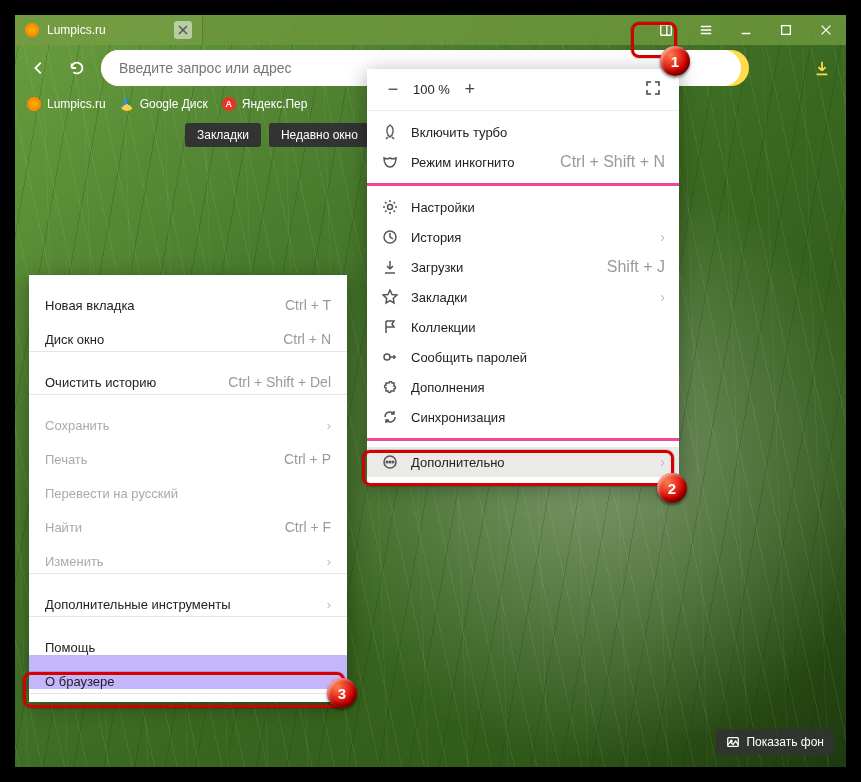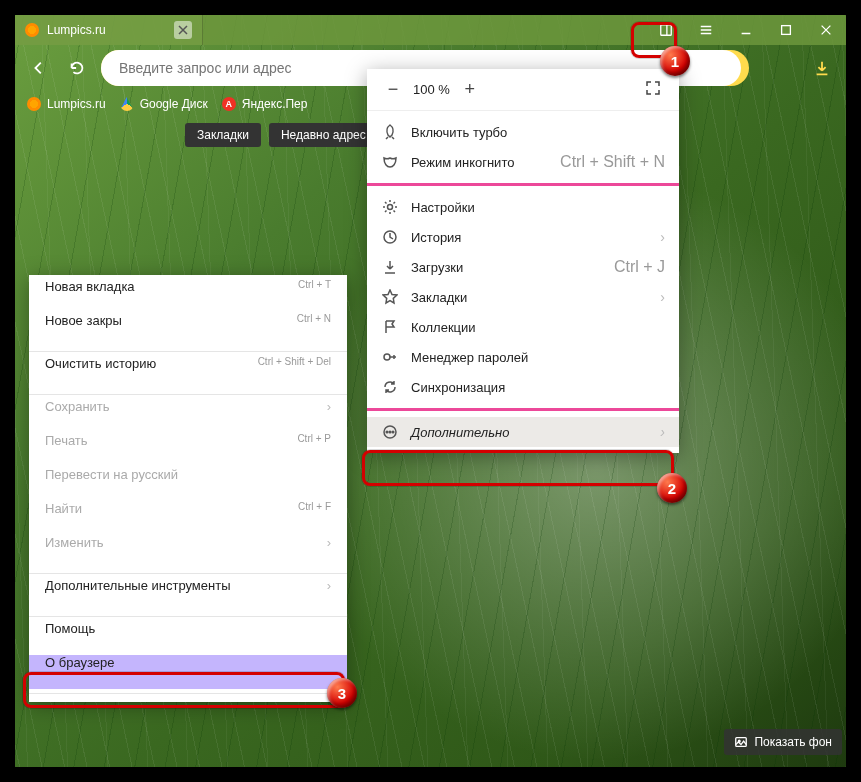--- a/index.html
+++ b/index.html
@@ -58,48 +58,48 @@
 .chip { background:#333; color:#fff; font-size:12px; padding:5px 12px; border-radius:3px; }
 
 
 .main-menu { position:absolute; top:54px; left:352px; width:312px; background:#fff; box-shadow:0 4px 20px rgba(0,0,0,0.35); z-index:20; font-size:13px; color:#222;}
 .zoom-row { height:42px; display:flex; align-items:center; padding:0 14px; border-bottom:1px solid #eee;}
 .zoom-btn { width:24px; height:24px; display:flex; align-items:center; justify-content:center; font-size:18px; color:#444;}
 .zoom-val { margin:0 8px; font-size:13px;}
 .fs-btn { margin-left:auto; width:20px; height:20px; }
 .fs-btn svg{width:16px;height:16px;stroke:#444;fill:none;stroke-width:1.5;}
 .mm-sec { padding:6px 0; border-bottom:3px solid #ec4899;}
-.mm-sec:last-child{border-bottom:none;font-style:italic;}
+.mm-sec:last-child{border-bottom:none;}
 .mm-item { height:30px; display:flex; align-items:center; padding:0 14px; gap:12px; position:relative;}
 .mm-item.hover{background:#eceae7;}
 .mm-icon { width:18px; height:18px; display:flex; align-items:center; justify-content:center; flex-shrink:0;}
 .mm-icon svg{width:16px;height:16px;stroke:#555;fill:none;stroke-width:1.5;}
 .mm-arrow { margin-left:auto; color:#bbb; font-size:14px;}
 .mm-sc { margin-left:auto; color:#999; font-size:16px;}
 
 
 .sub-menu { position:absolute; top:260px; left:14px; width:318px; background:#fff; box-shadow:0 4px 20px rgba(0,0,0,0.35); z-index:15; font-size:13px; color:#222; padding:4px 0;}
-.sm-item { height:34px; display:flex; align-items:flex-start; padding:0 16px; position:relative;}
+.sm-item { height:34px; display:flex; align-items:flex-end; padding:0 16px; position:relative;}
 .sm-item.disabled { color:#aaa; }
-.sm-item .sc { margin-left:auto; color:#999; font-size:10px;}
+.sm-item .sc { margin-left:auto; color:#999; font-size:14px;}
 .sm-item .arr { margin-left:auto; color:#bbb;}
 .sm-sep { height:1px; background:#e5e5e5; margin:4px 0;}
 .sm-item.hover { background:#c4b5fd;}
 
 
 .callout { position:absolute; border:3px solid #d40000; border-radius:8px; z-index:30; pointer-events:none; box-shadow:0 0 0 1px rgba(0,0,0,0.15);}
 
 
 .badge { position:absolute; width:30px; height:30px; border-radius:50%;
   background:radial-gradient(circle at 35% 30%,#ff7a4d,#d40000 60%,#8a0000 100%);
   box-shadow:inset -2px -3px 4px rgba(0,0,0,0.4), inset 2px 2px 3px rgba(255,255,255,0.5), 0 2px 3px rgba(0,0,0,0.5);
   color:#fff; font-weight:bold; font-size:15px; display:flex; align-items:center; justify-content:center; z-index:40;}
 
 
-.show-bg { position:absolute; right:4px; bottom:12px; background:rgba(50,50,50,0.85); color:#fff; font-size:12px; padding:6px 10px; border-radius:3px; display:flex; align-items:center; gap:6px; z-index:10;}
+.show-bg { position:absolute; right:12px; bottom:12px; background:rgba(50,50,50,0.85); color:#fff; font-size:12px; padding:6px 10px; border-radius:3px; display:flex; align-items:center; gap:6px; z-index:10;}
 .show-bg svg{width:14px;height:14px;stroke:#fff;fill:none;stroke-width:1.5;}
 
 </style>
 </head>
 <body>
 
 <div class="outer-frame">
   <div class="bg"></div>
 
   <div class="titlebar">
@@ -176,21 +176,21 @@
       <span>Google Диск</span>
     </div>
     <div class="bm">
       <span class="bm-icon yandex">A</span>
       <span>Яндекс.Пер</span>
     </div>
   </div>
 
   <div class="chips">
     <div class="chip">Закладки</div>
-    <div class="chip">Недавно адрес</div>
+    <div class="chip">Недавно окно</div>
   </div>
 
   <div class="main-menu">
     <div class="zoom-row">
       <div class="zoom-btn">−</div>
       <div class="zoom-val">100 %</div>
       <div class="zoom-btn">+</div>
       <div class="fs-btn">
         <svg viewBox="0 0 16 16">
             <path d="M2 6V2h4M14 6V2h-4M2 10v4h4M14 10v4h-4"></path>
@@ -236,21 +236,21 @@
         <span>История</span>
         <span class="mm-arrow">›</span>
       </div>
       <div class="mm-item">
         <span class="mm-icon">
             <svg viewBox="0 0 16 16">
               <path d="M8 2v8m0 0l-3-3m3 3l3-3M3 14h10"></path>
             </svg>
           </span>
         <span>Загрузки</span>
-        <span class="mm-sc">Ctrl + J</span>
+        <span class="mm-sc">Shift + J</span>
       </div>
       <div class="mm-item">
         <span class="mm-icon">
             <svg viewBox="0 0 16 16">
               <path d="M8 1l2 4.5 5 .5-3.7 3.4L12 14l-4-2.3L4 14l.7-4.6L1 6l5-.5z"></path>
             </svg>
           </span>
         <span>Закладки</span>
         <span class="mm-arrow">›</span>
       </div>
@@ -262,21 +262,29 @@
           </span>
         <span>Коллекции</span>
       </div>
       <div class="mm-item">
         <span class="mm-icon">
             <svg viewBox="0 0 16 16">
               <circle cx="5" cy="8" r="3"></circle>
               <path d="M8 8h6m-2-2v4"></path>
             </svg>
           </span>
-        <span>Менеджер паролей</span>
+        <span>Сообщить паролей</span>
+      </div>
+      <div class="mm-item">
+        <span class="mm-icon">
+            <svg viewBox="0 0 16 16">
+              <path d="M4 4h3a1.5 1.5 0 1 1 3 0h2v3a1.5 1.5 0 1 1 0 3v2H9a1.5 1.5 0 1 1-3 0H4V9a1.5 1.5 0 1 1 0-3z"></path>
+            </svg>
+          </span>
+        <span>Дополнения</span>
       </div>
       <div class="mm-item">
         <span class="mm-icon">
             <svg viewBox="0 0 16 16">
               <path d="M3 8a5 5 0 0 1 9-3M13 8a5 5 0 0 1-9 3M12 2v3h-3M4 14v-3h3"></path>
             </svg>
           </span>
         <span>Синхронизация</span>
       </div>
     </div>
@@ -295,21 +303,21 @@
       </div>
     </div>
   </div>
 
   <div class="sub-menu">
     <div class="sm-item">
       <span>Новая вкладка</span>
       <span class="sc">Ctrl + T</span>
     </div>
     <div class="sm-item">
-      <span>Новое закры</span>
+      <span>Диск окно</span>
       <span class="sc">Ctrl + N</span>
     </div>
     <div class="sm-sep"></div>
     <div class="sm-item">
       <span>Очистить историю</span>
       <span class="sc">Ctrl + Shift + Del</span>
     </div>
     <div class="sm-sep"></div>
     <div class="sm-item disabled">
       <span>Сохранить</span>

